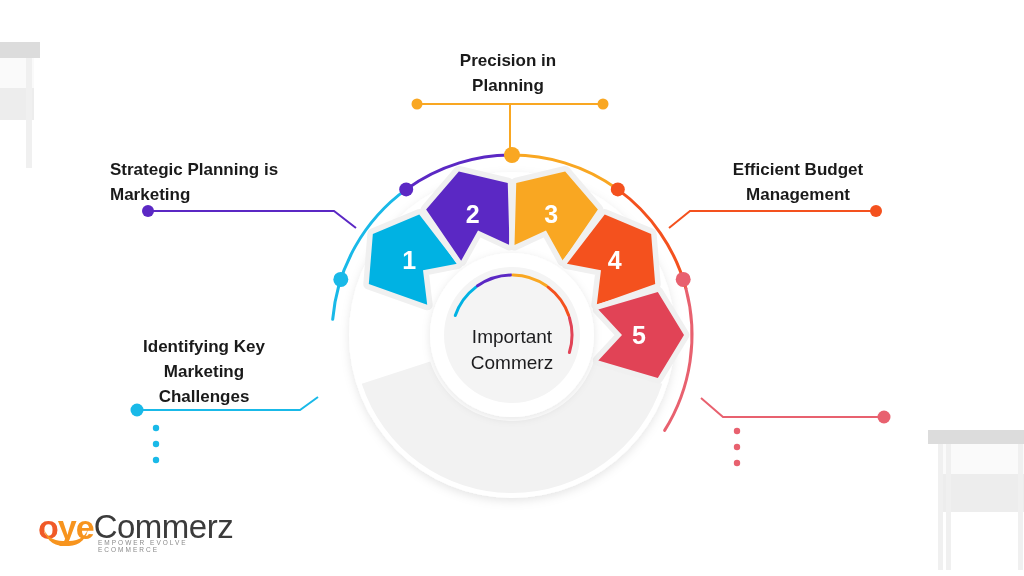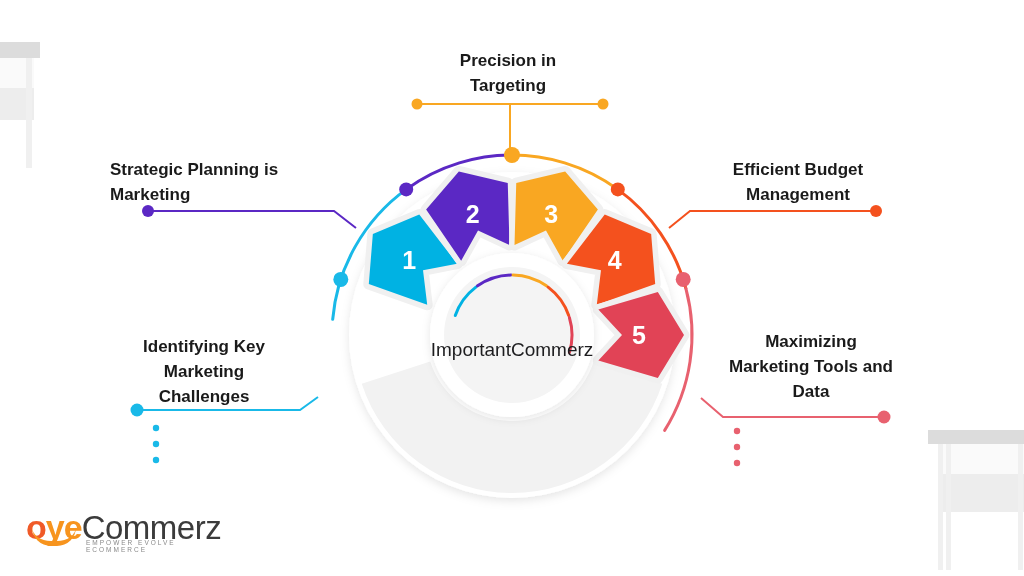--- a/index.html
+++ b/index.html
@@ -32,35 +32,35 @@
   #desk-br .l2{left:36px;}
   #desk-br .l3{left:108px;}
 
   
   #wheel{position:absolute;left:317px;top:140px;width:390px;height:390px;}
   #wheel svg{display:block;width:390px;height:390px;overflow:visible;}
 
   
   #center-label{
     position:absolute;left:443px;top:318px;width:138px;height:64px;
-    display:flex;flex-direction:row;align-items:center;justify-content:center;
+    display:flex;flex-direction:column;align-items:center;justify-content:center;
     text-align:left;color:#1d1d1f;font-size:19px;line-height:26px;font-weight:400;
     pointer-events:none;
   }
 
   
   .callout{position:absolute;color:#1a1a1a;font-size:17px;line-height:25px;font-weight:700;}
   #lbl-3{left:394px;top:48px;width:228px;text-align:center;}
   #lbl-2{left:110px;top:157px;width:232px;text-align:left;}
   #lbl-4{left:682px;top:157px;width:232px;text-align:center;}
   #lbl-1{left:106px;top:334px;width:196px;text-align:center;}
   #lbl-5{left:712px;top:329px;width:198px;text-align:center;}
 
   
-  #logo{position:absolute;left:26px;top:512px;display:flex;align-items:center;}
+  #logo{position:absolute;left:38px;top:512px;display:flex;align-items:flex-start;}
   #logo .mark{position:relative;}
   #logo .oye{font-size:34px;font-weight:700;letter-spacing:-1px;line-height:30px;}
   #logo .o{color:#F05A28;}
   #logo .y{color:#F7941E;}
   #logo .e{color:#F7941E;}
   #logo .smile{position:absolute;left:6px;bottom:-3px;width:44px;height:14px;
      border-bottom:5px solid #F7941E;border-radius:0 0 40px 40px;}
   #logo .word{font-size:33px;font-weight:400;color:#3b3b3b;line-height:30px;letter-spacing:-0.5px;}
   #logo .tagline{position:absolute;left:60px;top:27px;font-size:6.5px;letter-spacing:2.0px;color:#8a8a8a;font-weight:400;}
 </style>
@@ -255,44 +255,39 @@
     </g>
   </svg>
 
   <div id="center-label">
     <span>Important</span>
     <span>Commerz</span>
   </div>
 
   <div class="callout" id="lbl-3">
     <div>Precision in</div>
-    <div>Targeting</div>
+    <div>Planning</div>
   </div>
 
   <div class="callout" id="lbl-2">
     <div>Strategic Planning is</div>
     <div>Marketing</div>
   </div>
 
   <div class="callout" id="lbl-4">
     <div>Efficient Budget</div>
     <div>Management</div>
   </div>
 
   <div class="callout" id="lbl-1">
     <div>Identifying Key</div>
     <div>Marketing</div>
     <div>Challenges</div>
   </div>
 
-  <div class="callout" id="lbl-5">
-    <div>Maximizing</div>
-    <div>Marketing Tools and</div>
-    <div>Data</div>
-  </div>
 
   <div id="logo">
     <div class="mark">
       <span class="oye"><span class="o">o</span><span class="y">y</span><span class="e">e</span></span>
       <span class="smile"></span>
     </div>
     <span class="word">Commerz</span>
     <span class="tagline">EMPOWER EVOLVE ECOMMERCE</span>
   </div>
 

